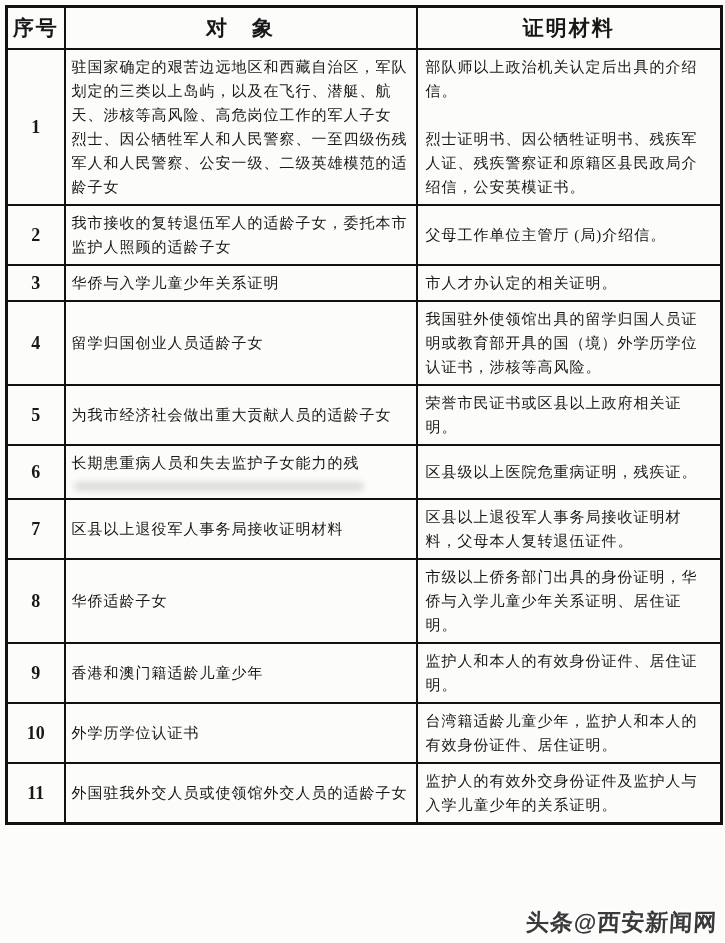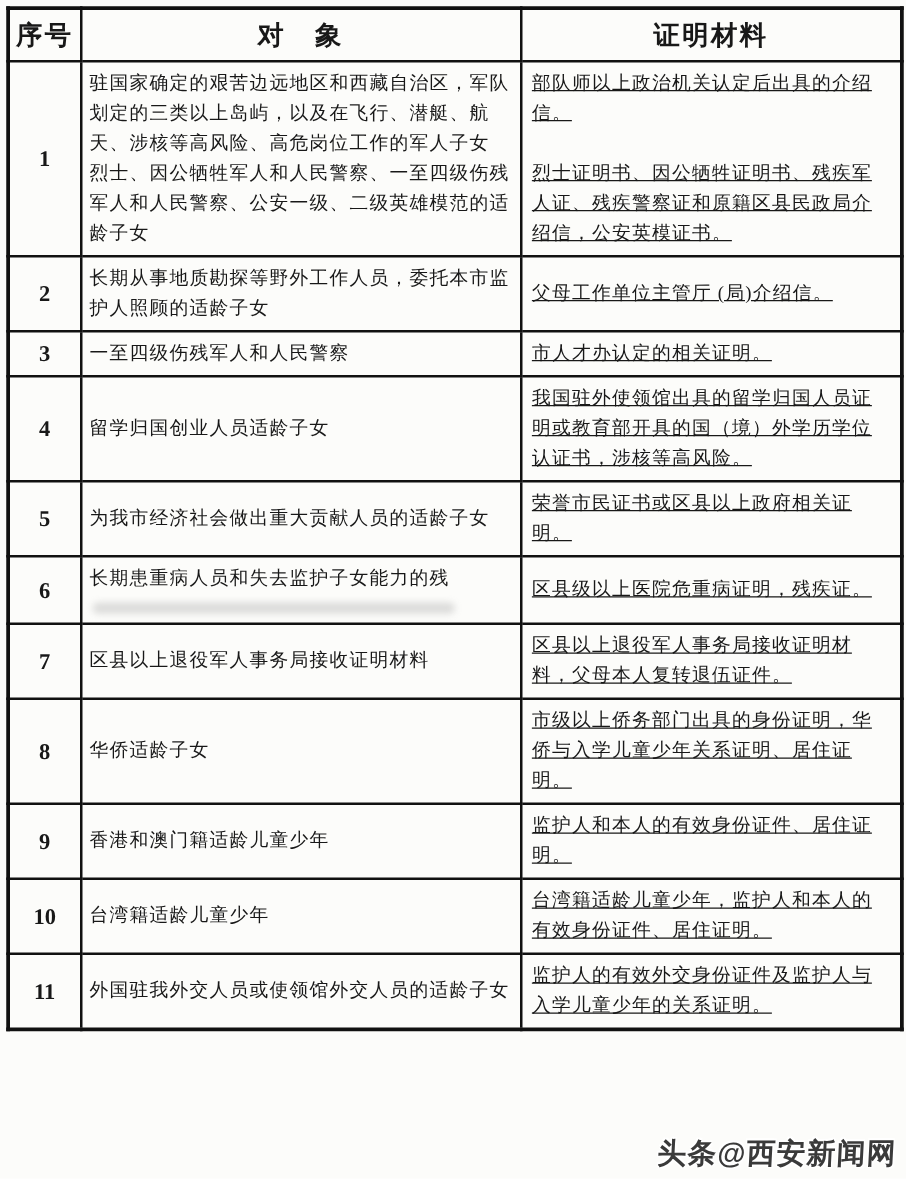--- a/index.html
+++ b/index.html
@@ -40,21 +40,21 @@
     letter-spacing: 1px;
     vertical-align: middle;
   }
   td.cell-no {
     text-align: center;
     font-weight: bold;
     font-size: 18px;
     letter-spacing: 0;
   }
   td.cell-target { padding: 5px 6px; }
-  td.cell-proof  { padding: 5px 8px; text-decoration: underline; }
+  td.cell-proof  { padding: 5px 8px; }
   .policy-table p { margin: 0; }
   td.cell-proof.gap p + p { margin-top: 24px; }
   .smudge {
     height: 9px;
     width: 86%;
     margin: 7px 4px 2px 2px;
     background: #9f9f9f;
     border-radius: 5px;
     filter: blur(3px);
     opacity: 0.35;
@@ -103,30 +103,30 @@
             <p>烈士、因公牺牲军人和人民警察、一至四级伤残军人和人民警察、公安一级、二级英雄模范的适龄子女</p>
           </td>
           <td class="cell-proof gap">
             <p>部队师以上政治机关认定后出具的介绍信。</p>
             <p>烈士证明书、因公牺牲证明书、残疾军人证、残疾警察证和原籍区县民政局介绍信，公安英模证书。</p>
           </td>
         </tr>
         <tr>
           <td class="cell-no">2</td>
           <td class="cell-target">
-            <p>长期从事地质勘探等野外工作人员，委托本市监护人照顾的适龄子女</p>
+            <p>我市接收的复转退伍军人的适龄子女，委托本市监护人照顾的适龄子女</p>
           </td>
           <td class="cell-proof">
             <p>父母工作单位主管厅 (局)介绍信。</p>
           </td>
         </tr>
         <tr>
           <td class="cell-no">3</td>
           <td class="cell-target">
-            <p>一至四级伤残军人和人民警察</p>
+            <p>华侨与入学儿童少年关系证明</p>
           </td>
           <td class="cell-proof">
             <p>市人才办认定的相关证明。</p>
           </td>
         </tr>
         <tr>
           <td class="cell-no">4</td>
           <td class="cell-target">
             <p>留学归国创业人员适龄子女</p>
           </td>
@@ -176,21 +176,21 @@
           <td class="cell-target">
             <p>香港和澳门籍适龄儿童少年</p>
           </td>
           <td class="cell-proof">
             <p>监护人和本人的有效身份证件、居住证明。</p>
           </td>
         </tr>
         <tr>
           <td class="cell-no">10</td>
           <td class="cell-target">
-            <p>台湾籍适龄儿童少年</p>
+            <p>外学历学位认证书</p>
           </td>
           <td class="cell-proof">
             <p>台湾籍适龄儿童少年，监护人和本人的有效身份证件、居住证明。</p>
           </td>
         </tr>
         <tr>
           <td class="cell-no">11</td>
           <td class="cell-target">
             <p>外国驻我外交人员或使领馆外交人员的适龄子女</p>
           </td>

